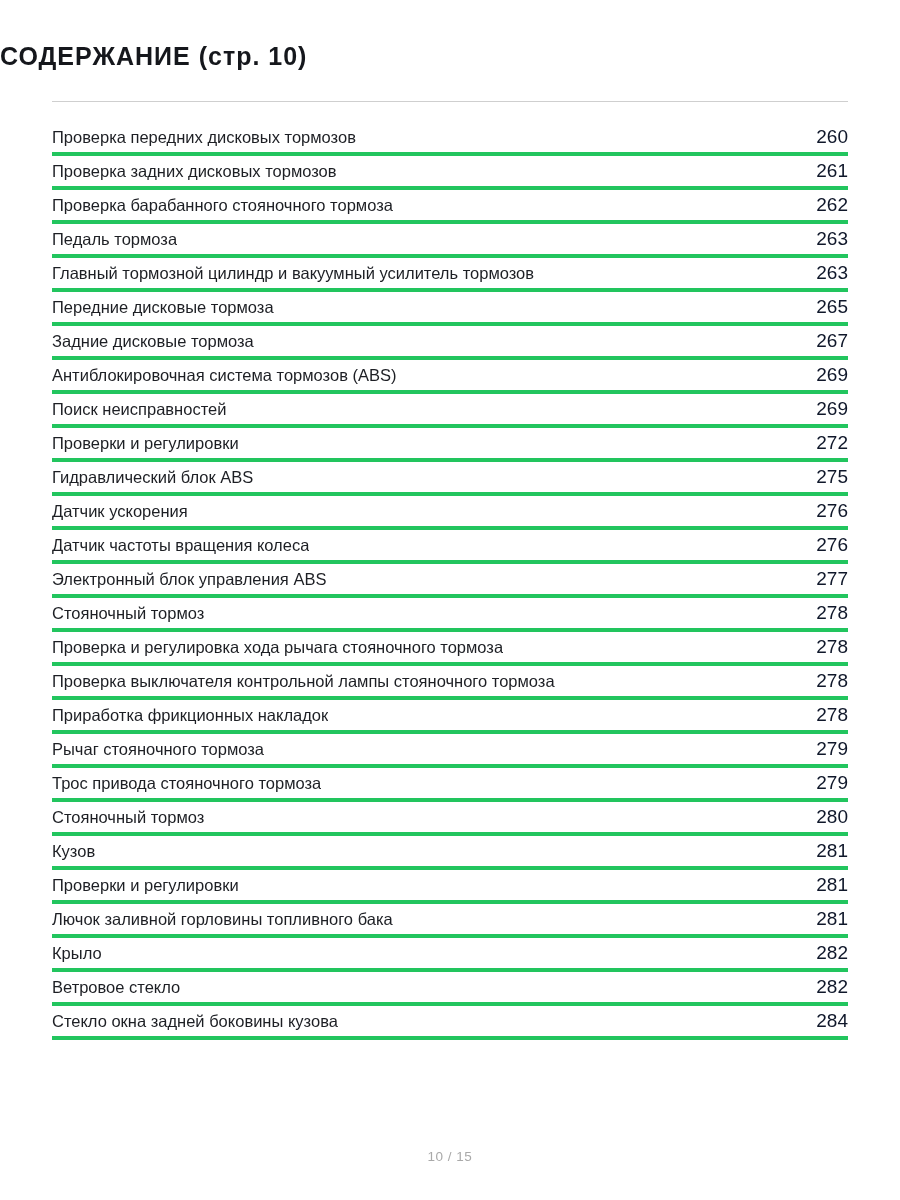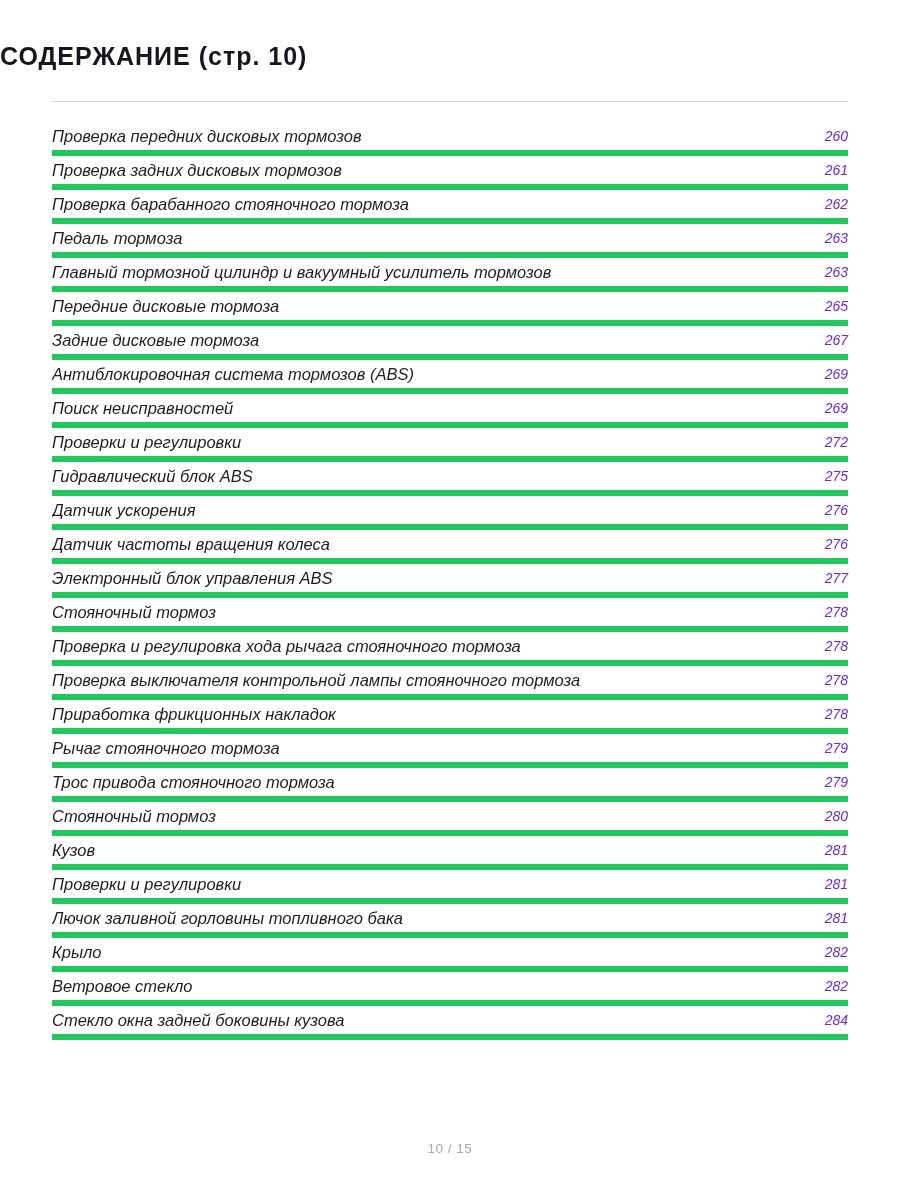--- a/index.html
+++ b/index.html
@@ -29,40 +29,39 @@
     height: 0;
   }
   .toc {
     margin: 20px 52px 0 52px;
   }
   .toc-row {
     display: flex;
     justify-content: space-between;
     align-items: center;
     height: 34px;
-    border-bottom: 6px solid #22c55e;
+    border-bottom: 4px solid #22c55e;
     cursor: pointer;
-    font-style: italic;
   }
   .toc-row-title {
     font-size: 16.5px;
     color: #1d1f24;
     white-space: nowrap;
     overflow: hidden;
   }
   .toc-row-page {
-    font-size: 14px;
-    color: #6d28d9;
+    font-size: 19px;
+    color: #0f172a;
     padding-left: 16px;
   }
   .footer {
     position: absolute;
     left: 0;
     right: 0;
-    bottom: 44px;
+    bottom: 36px;
     text-align: center;
     font-size: 13.5px;
     color: #a9a9a9;
     letter-spacing: 0.5px;
   }
 </style>
 </head>
 <body>
 
 <div class="page">

